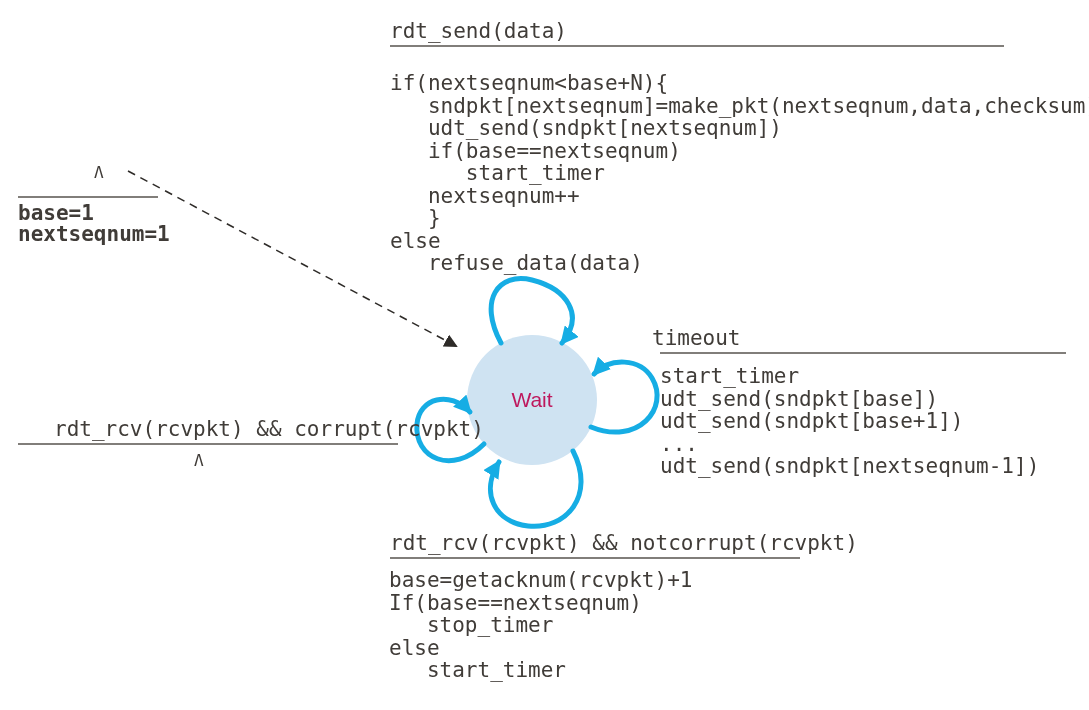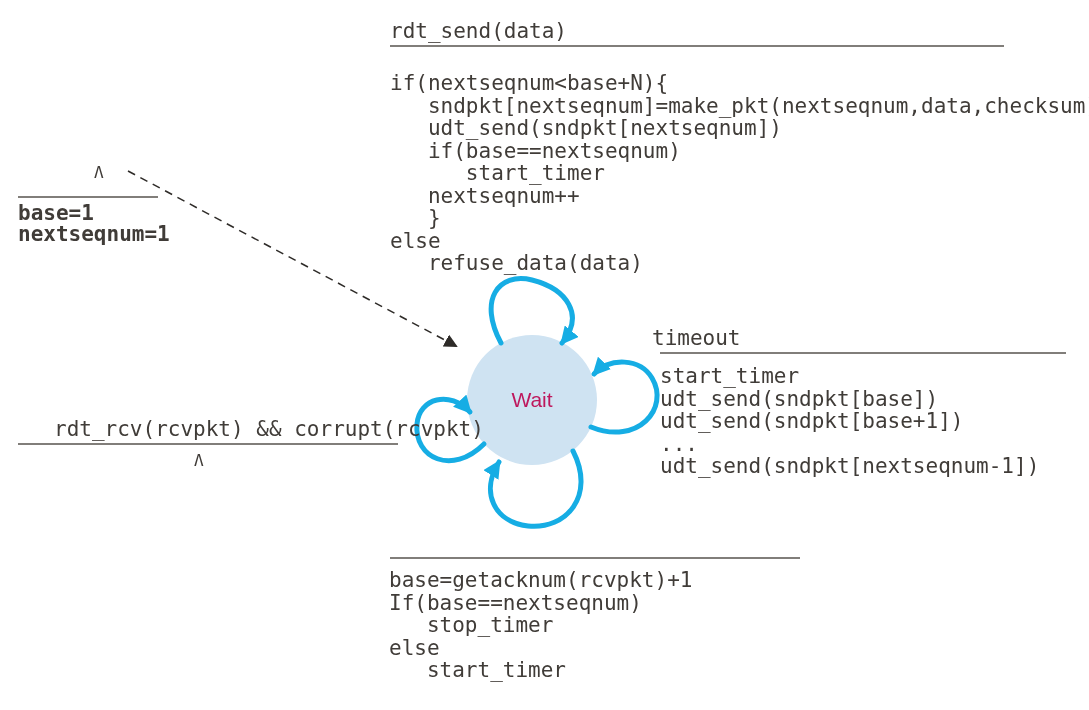--- a/index.html
+++ b/index.html
@@ -82,19 +82,20 @@
   <div class="label" style="left:652px;top:327px;">timeout</div>
   <div class="label" style="left:660px;top:365px;">start_timer
 udt_send(sndpkt[base])
 udt_send(sndpkt[base+1])
 ...
 udt_send(sndpkt[nextseqnum-1])</div>
 
   <div class="label" style="left:18px;top:418px;margin-left:36px;">rdt_rcv(rcvpkt) &amp;&amp; corrupt(rcvpkt)</div>
   <div class="label lambda" style="left:194px;top:450px;">Λ</div>
 
+  <div class="label" style="left:390px;top:532px;">rdt_rcv(rcvpkt) &amp;&amp; notcorrupt(rcvpkt)</div>
   <div class="label" style="left:389px;top:569px;">base=getacknum(rcvpkt)+1
 If(base==nextseqnum)
    stop_timer
 else
    start_timer</div>
 
 </div>
 
 </body></html>

